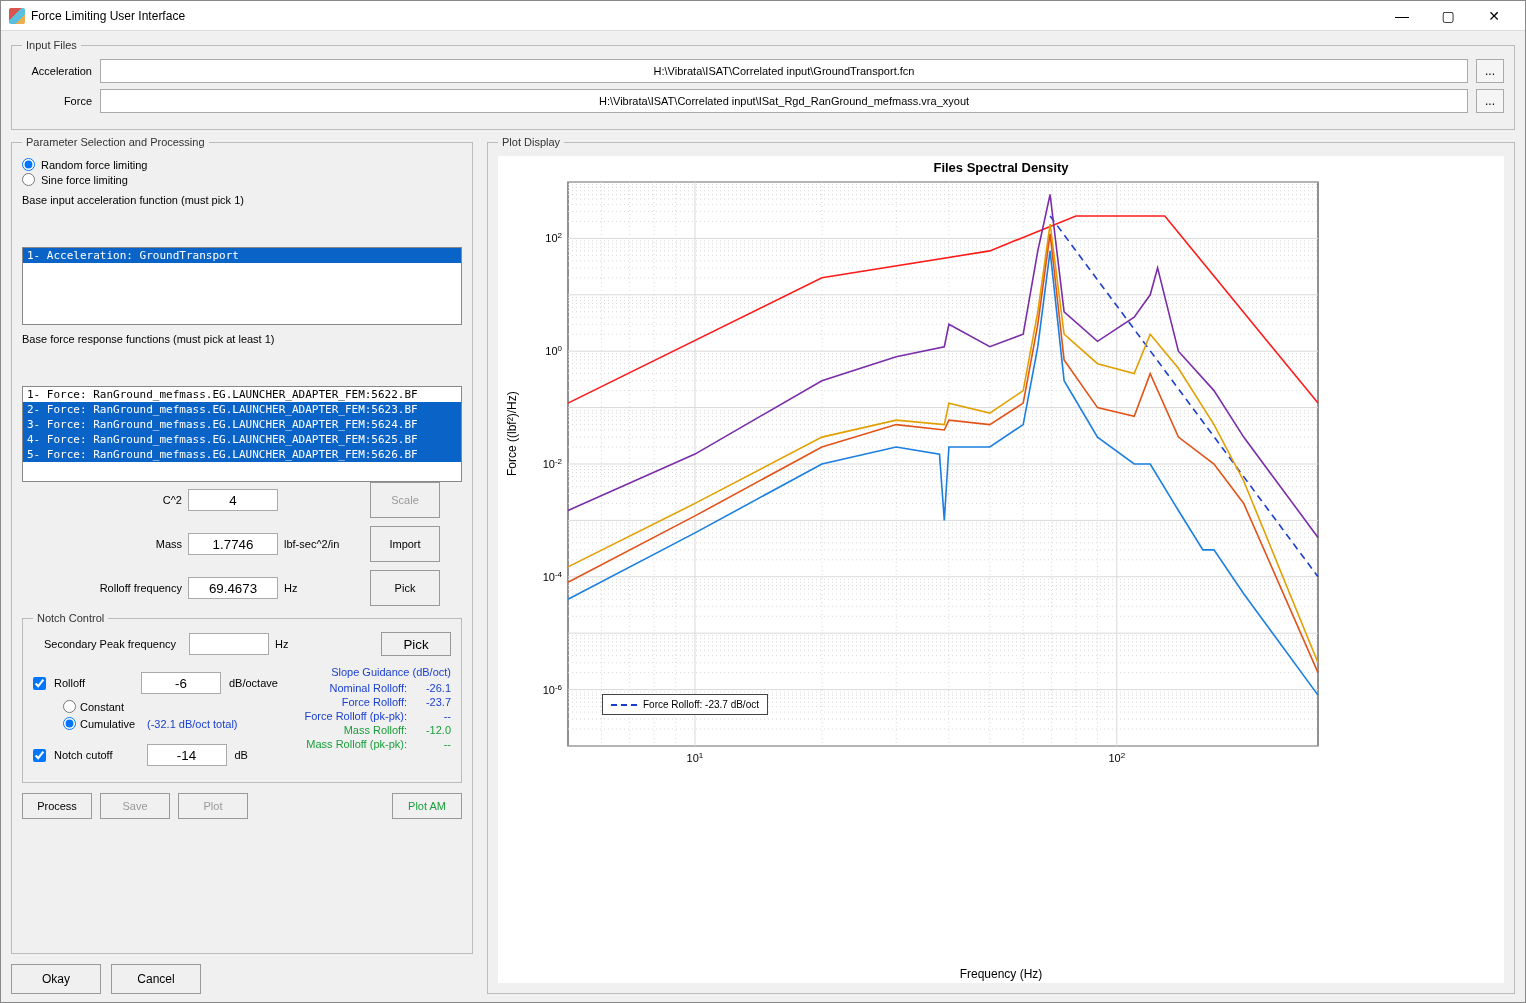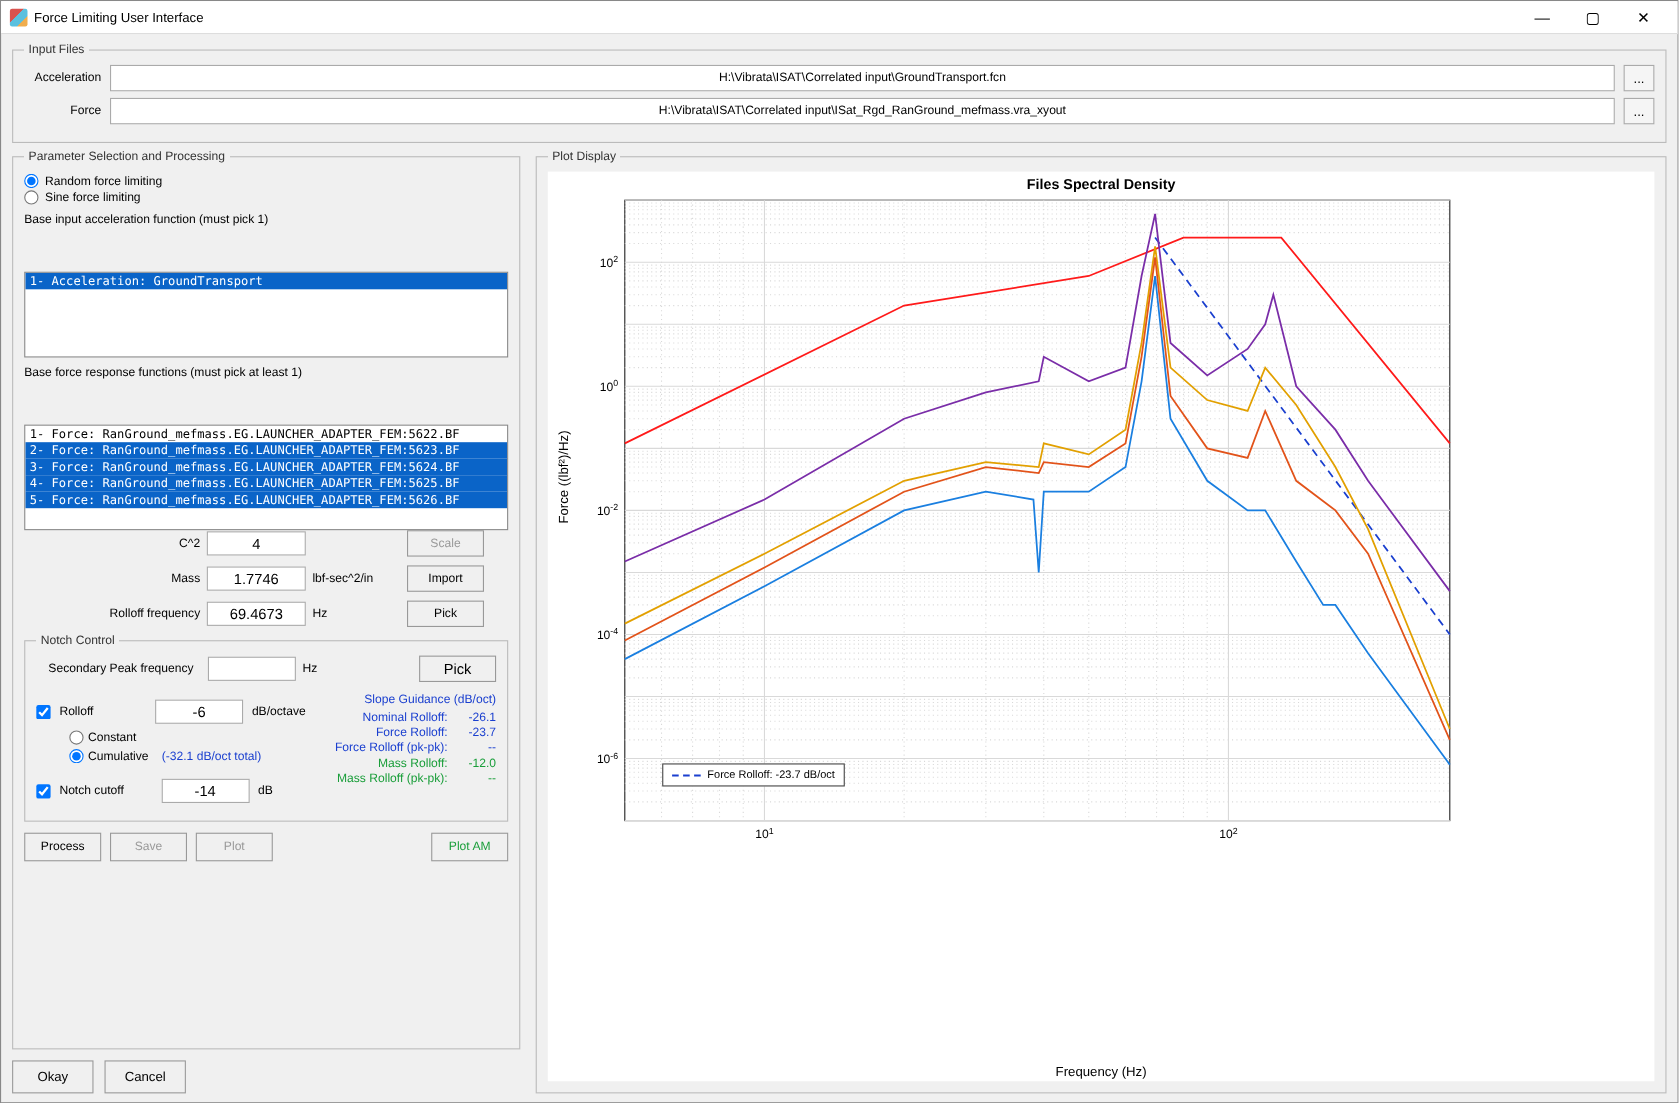--- a/index.html
+++ b/index.html
@@ -25,21 +25,21 @@
 .section-label { margin: 8px 0 2px 0; }
 .listbox { width: 100%; border: 1px solid #888; background: #fff; font-family: Consolas, monospace; font-size: 11px; overflow-y: scroll; margin-top: 41px; }
 .listbox.accel { height: 78px; }
 .listbox.force { height: 96px; }
 .listbox .item { padding: 1px 4px; white-space: nowrap; overflow: hidden; }
 .listbox .item.selected { background: #0a64c8; color: #fff; }
 .param-grid { display: grid; grid-template-columns: 160px 90px 80px 70px; gap: 8px 6px; align-items: center; }
 .param-grid label { text-align: right; }
 .param-grid input[type=text] { height: 22px; text-align: center; border: 1px solid #aaa; background: #fff; }
 .param-grid .unit { font-size: 11px; }
-.param-grid button { height: 24px; border: 1px solid #999; background: #f0f0f0; cursor: pointer; font-size: 11px; }
+.param-grid button { height: 36px; border: 1px solid #999; background: #f0f0f0; cursor: pointer; font-size: 11px; }
 .param-grid button:disabled { color: #999; }
 fieldset.notch { margin-top: 6px; }
 .notch-top { display: flex; align-items: center; gap: 6px; margin-bottom: 10px; }
 .notch-top label:first-child { width: 150px; text-align: center; padding-left: 4px; }
 .notch-top input[type=text] { width: 80px; height: 22px; border: 1px solid #aaa; text-align: center; }
 .notch-top button { width: 70px; height: 24px; margin-left: auto; border: 1px solid #999; background: #f0f0f0; cursor: pointer; }
 .notch-body { display: flex; gap: 10px; }
 .notch-left { flex: 1; }
 .notch-right { width: 160px; font-size: 11px; }
 .chk-row { display: flex; align-items: center; gap: 8px; margin: 6px 0; }
@@ -50,21 +50,21 @@
 .slope-row { display: flex; justify-content: flex-end; gap: 8px; margin: 2px 0; }
 .slope-row .lbl { text-align: right; }
 .slope-row .val { width: 36px; text-align: right; }
 .blue { color: #1a3fcf; }
 .green { color: #1a9e3a; }
 .action-row { display: flex; gap: 8px; margin-top: 10px; }
 .action-row button { width: 70px; height: 26px; border: 1px solid #999; background: #f0f0f0; cursor: pointer; font-size: 11px; }
 .action-row button:disabled { color: #999; }
 .action-row .plot-am { margin-left: auto; color: #1a9e3a; }
 .bottom-row { display: flex; gap: 10px; margin-top: 4px; }
-.bottom-row button { width: 74px; height: 30px; border: 1px solid #999; background: #f0f0f0; cursor: pointer; font-size: 12px; }
+.bottom-row button { width: 90px; height: 30px; border: 1px solid #999; background: #f0f0f0; cursor: pointer; font-size: 12px; }
 .plot-area { position: relative; width: 100%; height: 100%; background: #fff; }
 .plot-title { position: absolute; top: 4px; left: 0; right: 0; text-align: center; font-weight: bold; font-size: 13px; }
 .plot-svg { display: block; }
 .legend-box { position: absolute; left: 104px; top: 538px; background: #fff; border: 1px solid #444; padding: 4px 8px; font-size: 10px; display: flex; align-items: center; gap: 6px; }
 .legend-dash { width: 26px; border-top: 2px dashed #1a3fcf; height: 0; }
 .xlabel { position: absolute; bottom: 2px; left: 0; right: 0; text-align: center; font-size: 12px; }
 .ylabel { position: absolute; left: 2px; top: 50%; transform: translateY(-50%) rotate(-90deg); transform-origin: left center; font-size: 12px; white-space: nowrap; }
 </style>
 </head>
 <body>

